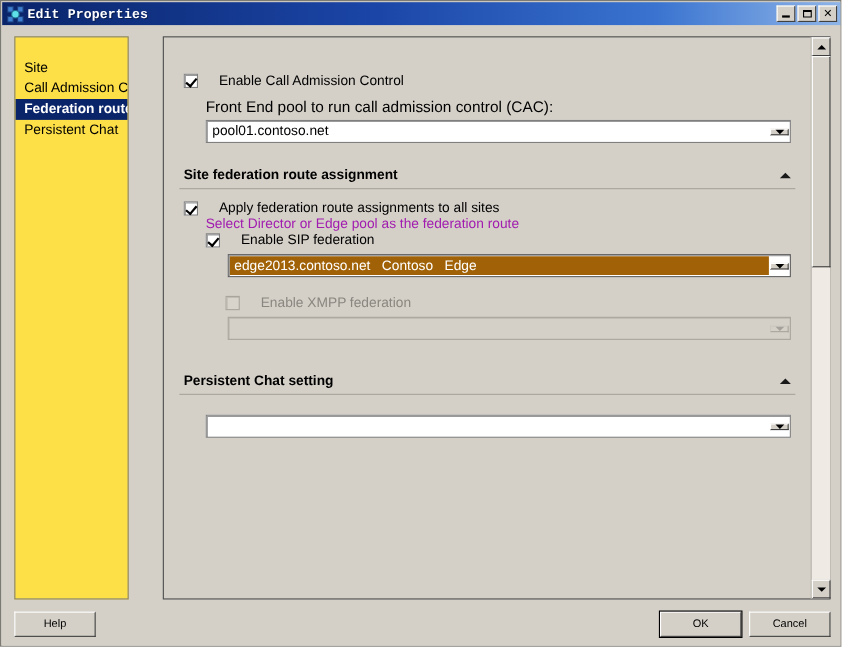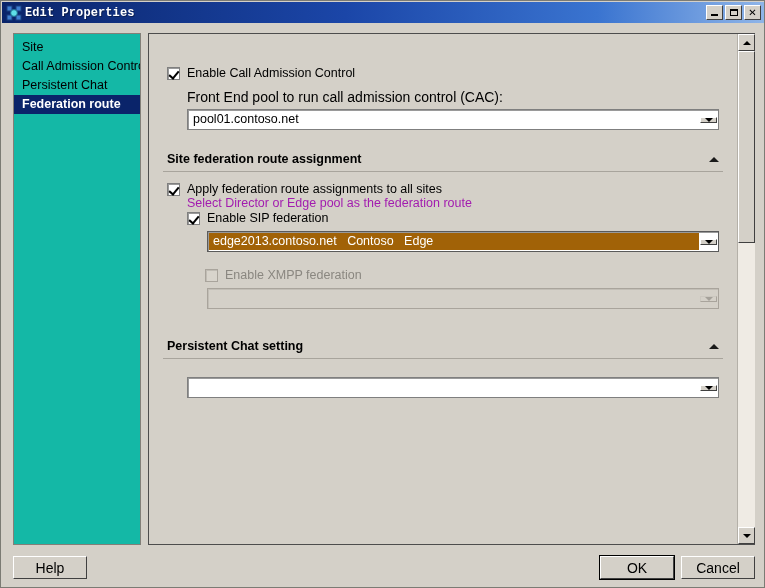--- a/index.html
+++ b/index.html
@@ -84,27 +84,27 @@
     left: 1px; top: 22px;
     width: 763px;
     height: 565px;
     background: #d4d0c8;
   }
 
   
   .sidebar {
     position: absolute;
     left: 11px; top: 10px;
-    width: 128px;
+    width: 104px;
     height: 512px;
-    background: #14b8a6;
+    background: #fde047;
     border: 1px solid #827f78;
     box-sizing: border-box;
     overflow: hidden;
-    padding-top: 4px;
+    padding-top: 18px;
   }
   .side-item {
     height: 19px;
     line-height: 19px;
     padding-left: 8px;
     font-size: 12.5px;
     color: #000;
     white-space: nowrap;
     cursor: default;
   }
@@ -225,21 +225,21 @@
     transform: rotate(40deg);
   }
   .cb.disabled {
     background: #d8d4cc;
     border-color: #a9a49c;
     box-shadow: inset 1px 1px 0 #c0bcb4;
   }
   .cb-label {
     font-size: 12.5px;
     color: #000;
-    margin-left: 7px;
+    margin-left: 19px;
     line-height: 14px;
   }
   .cb-label.disabled { color: #8a8780; }
 
   .field-label {
     font-size: 14px;
     color: #000;
     margin: 9px 0 4px 0;
   }
   .plain-text {
@@ -310,21 +310,21 @@
   }
   .btn {
     position: absolute;
     width: 74px; height: 23px;
     background: #d4d0c8;
     border-top: 1px solid #ffffff;
     border-left: 1px solid #ffffff;
     border-right: 1px solid #404040;
     border-bottom: 1px solid #404040;
     box-sizing: border-box;
-    font-size: 14px;
+    font-size: 10px;
     color: #000;
     display: flex;
     align-items: center;
     justify-content: center;
     cursor: default;
     font-family: "Liberation Sans", sans-serif;
   }
   .btn.default { outline: 1px solid #000; outline-offset: 0px; }
   #help-button { left: 11px; top: 11px; }
   #ok-button { left: 598px; top: 11px; }
@@ -365,25 +365,25 @@
 
   <div class="client">
 
     <div class="sidebar">
       <div class="side-item">
         <span>Site</span>
       </div>
       <div class="side-item">
         <span>Call Admission Control</span>
       </div>
+      <div class="side-item selected">
+        <span>Federation route</span>
+      </div>
       <div class="side-item">
         <span>Persistent Chat</span>
-      </div>
-      <div class="side-item selected">
-        <span>Federation route</span>
       </div>
     </div>
 
     <div class="panel">
       <div class="panel-scroll">
 
         <div class="section">
           <div class="sec-body">
             <div class="row">
               <div class="cb checked"></div>

